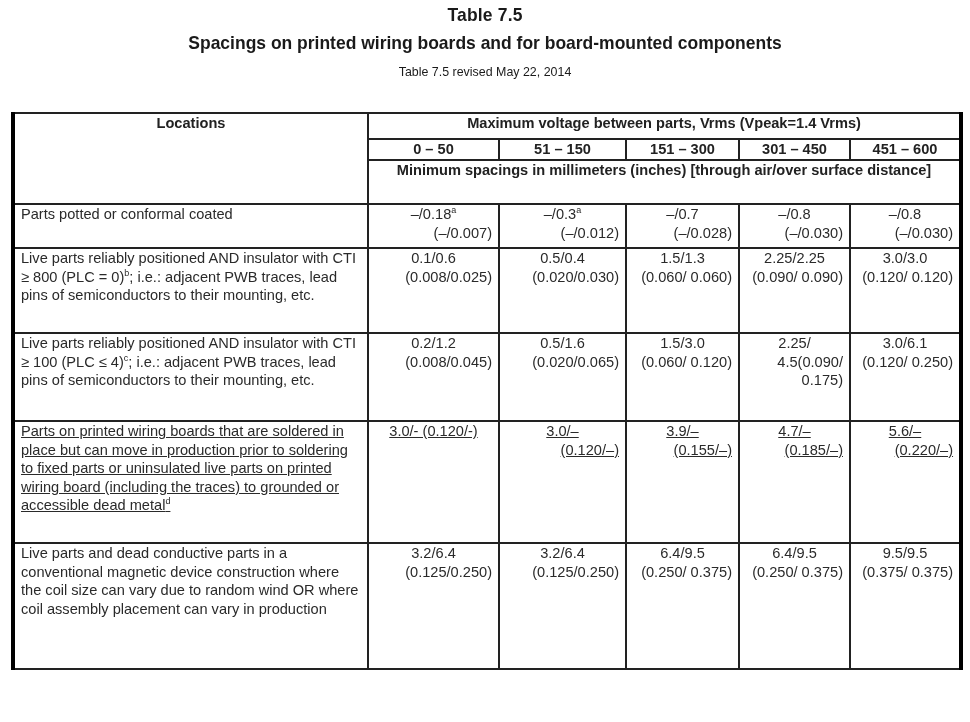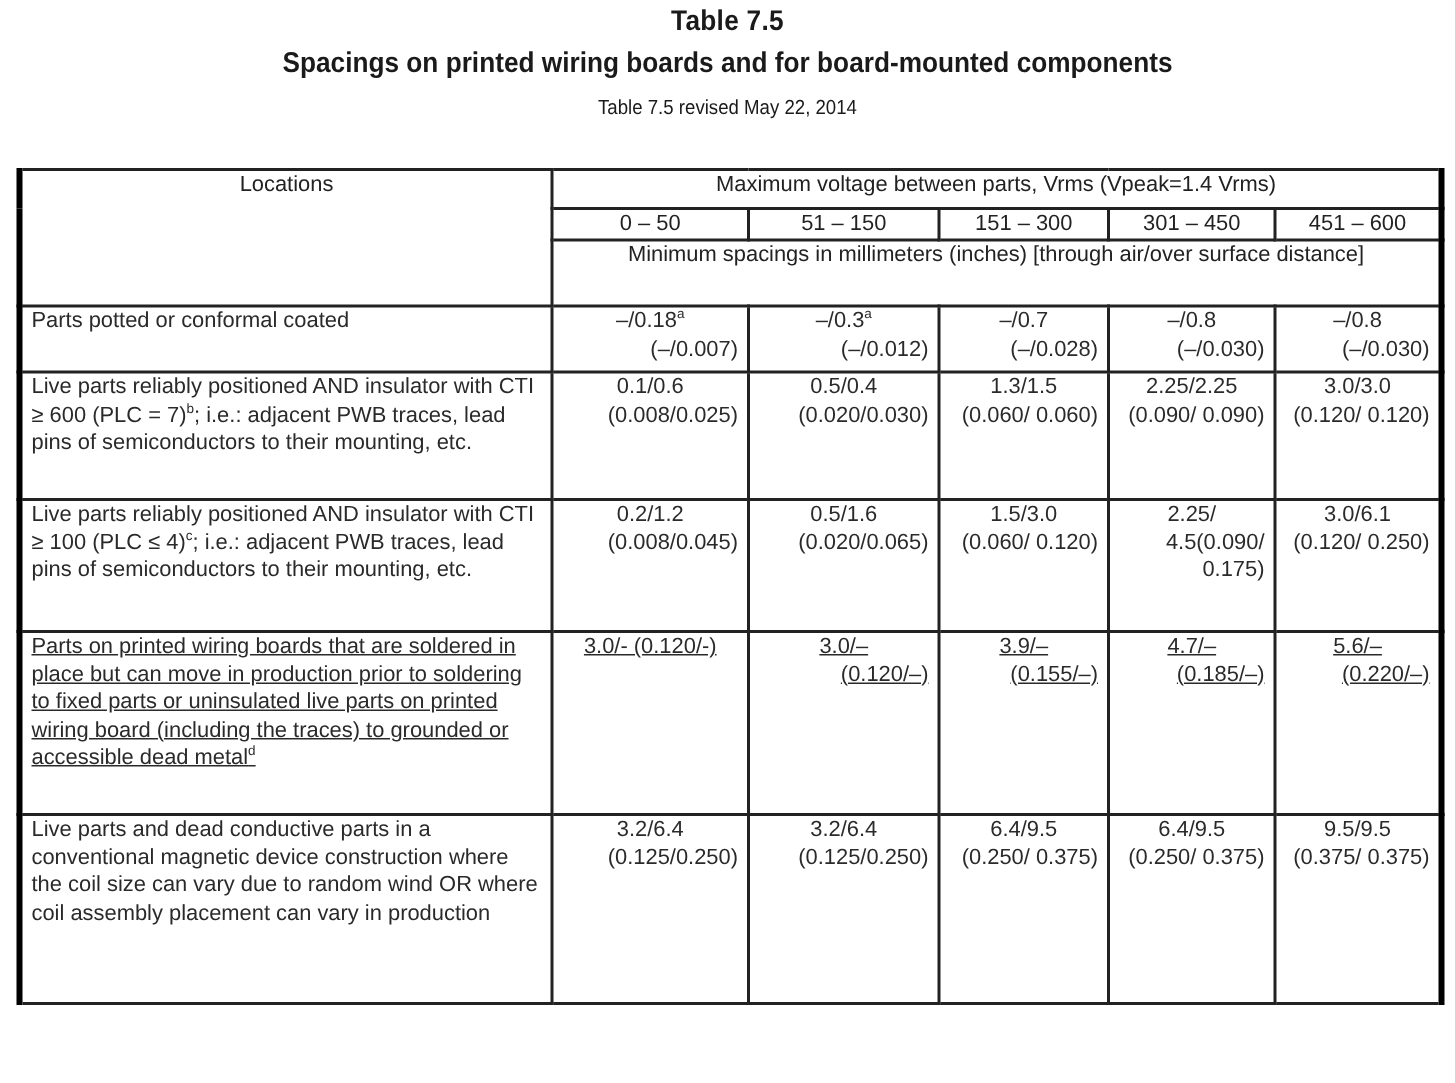--- a/index.html
+++ b/index.html
@@ -15,21 +15,21 @@
     border-left: 4px solid #000; border-right: 4px solid #000; border-top: 2px solid #222; border-bottom: 2px solid #222;
     font-size: 14.6px; color: #2a2a2a;
     table-layout: fixed;
   }
   table.spec td, table.spec th {
     border: 2px solid #222;
     padding: 0 6px;
     vertical-align: top;
     line-height: 18.5px;
   }
-  table.spec th { font-weight: normal; color: #222; margin-top: 48px; }
+  table.spec th { font-weight: bold; color: #222; margin-top: 48px; }
   col.c-loc { width: 355px; }
   col.c-v1 { width: 131px; }
   col.c-v2 { width: 127px; }
   col.c-v3 { width: 113px; }
   col.c-v4 { width: 111px; }
   col.c-v5 { width: 111px; }
 
   th.loc-head { vertical-align: bottom; text-align: center; padding-bottom: 2px; }
   th.maxv { text-align: center; height: 24px; vertical-align: middle; }
   th.rng { height: 19px; vertical-align: middle; }
@@ -79,24 +79,24 @@
   <tbody id="tbody">
       <tr class="r1">
         <td class="loc"><span>Parts potted or conformal coated</span><sup></sup><span></span></td>
         <td class="val"><span>–/0.18</span><sup>a</sup><span class="line">(–/0.007)</span></td>
         <td class="val"><span>–/0.3</span><sup>a</sup><span class="line">(–/0.012)</span></td>
         <td class="val"><span>–/0.7</span><sup></sup><span class="line">(–/0.028)</span></td>
         <td class="val"><span>–/0.8</span><sup></sup><span class="line">(–/0.030)</span></td>
         <td class="val"><span>–/0.8</span><sup></sup><span class="line">(–/0.030)</span></td>
       </tr>
       <tr class="r2">
-        <td class="loc"><span>Live parts reliably positioned AND insulator with CTI ≥ 600 (PLC = 7)</span><sup>b</sup><span>; i.e.: adjacent PWB traces, lead pins of semiconductors to their mounting, etc.</span></td>
+        <td class="loc"><span>Live parts reliably positioned AND insulator with CTI ≥ 800 (PLC = 0)</span><sup>b</sup><span>; i.e.: adjacent PWB traces, lead pins of semiconductors to their mounting, etc.</span></td>
         <td class="val"><span>0.1/0.6</span><sup></sup><span class="line">(0.008/0.025)</span></td>
         <td class="val"><span>0.5/0.4</span><sup></sup><span class="line">(0.020/0.030)</span></td>
-        <td class="val"><span>1.3/1.5</span><sup></sup><span class="line">(0.060/ 0.060)</span></td>
+        <td class="val"><span>1.5/1.3</span><sup></sup><span class="line">(0.060/ 0.060)</span></td>
         <td class="val"><span>2.25/2.25</span><sup></sup><span class="line">(0.090/ 0.090)</span></td>
         <td class="val"><span>3.0/3.0</span><sup></sup><span class="line">(0.120/ 0.120)</span></td>
       </tr>
       <tr class="r3">
         <td class="loc"><span>Live parts reliably positioned AND insulator with CTI ≥ 100 (PLC ≤ 4)</span><sup>c</sup><span>; i.e.: adjacent PWB traces, lead pins of semiconductors to their mounting, etc.</span></td>
         <td class="val"><span>0.2/1.2</span><sup></sup><span class="line">(0.008/0.045)</span></td>
         <td class="val"><span>0.5/1.6</span><sup></sup><span class="line">(0.020/0.065)</span></td>
         <td class="val"><span>1.5/3.0</span><sup></sup><span class="line">(0.060/ 0.120)</span></td>
         <td class="val"><span>2.25/</span><sup></sup><span class="line">4.5(0.090/ 0.175)</span></td>
         <td class="val"><span>3.0/6.1</span><sup></sup><span class="line">(0.120/ 0.250)</span></td>

